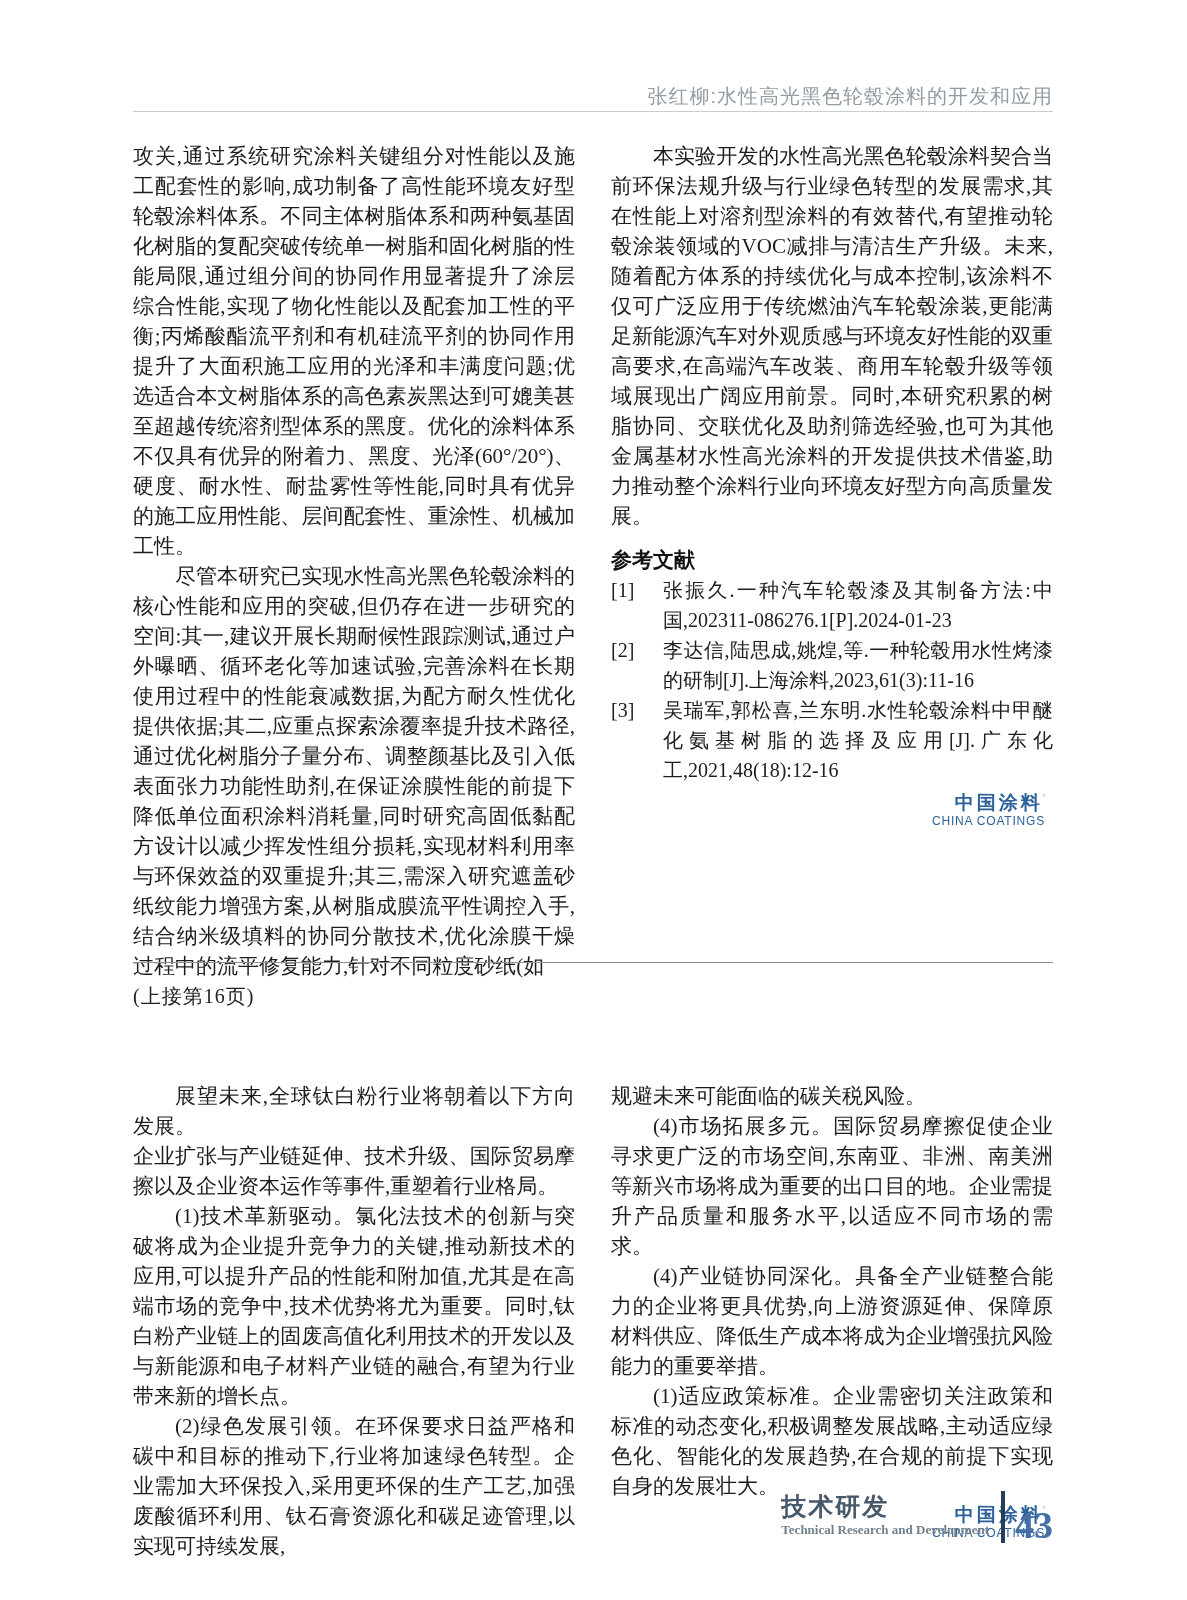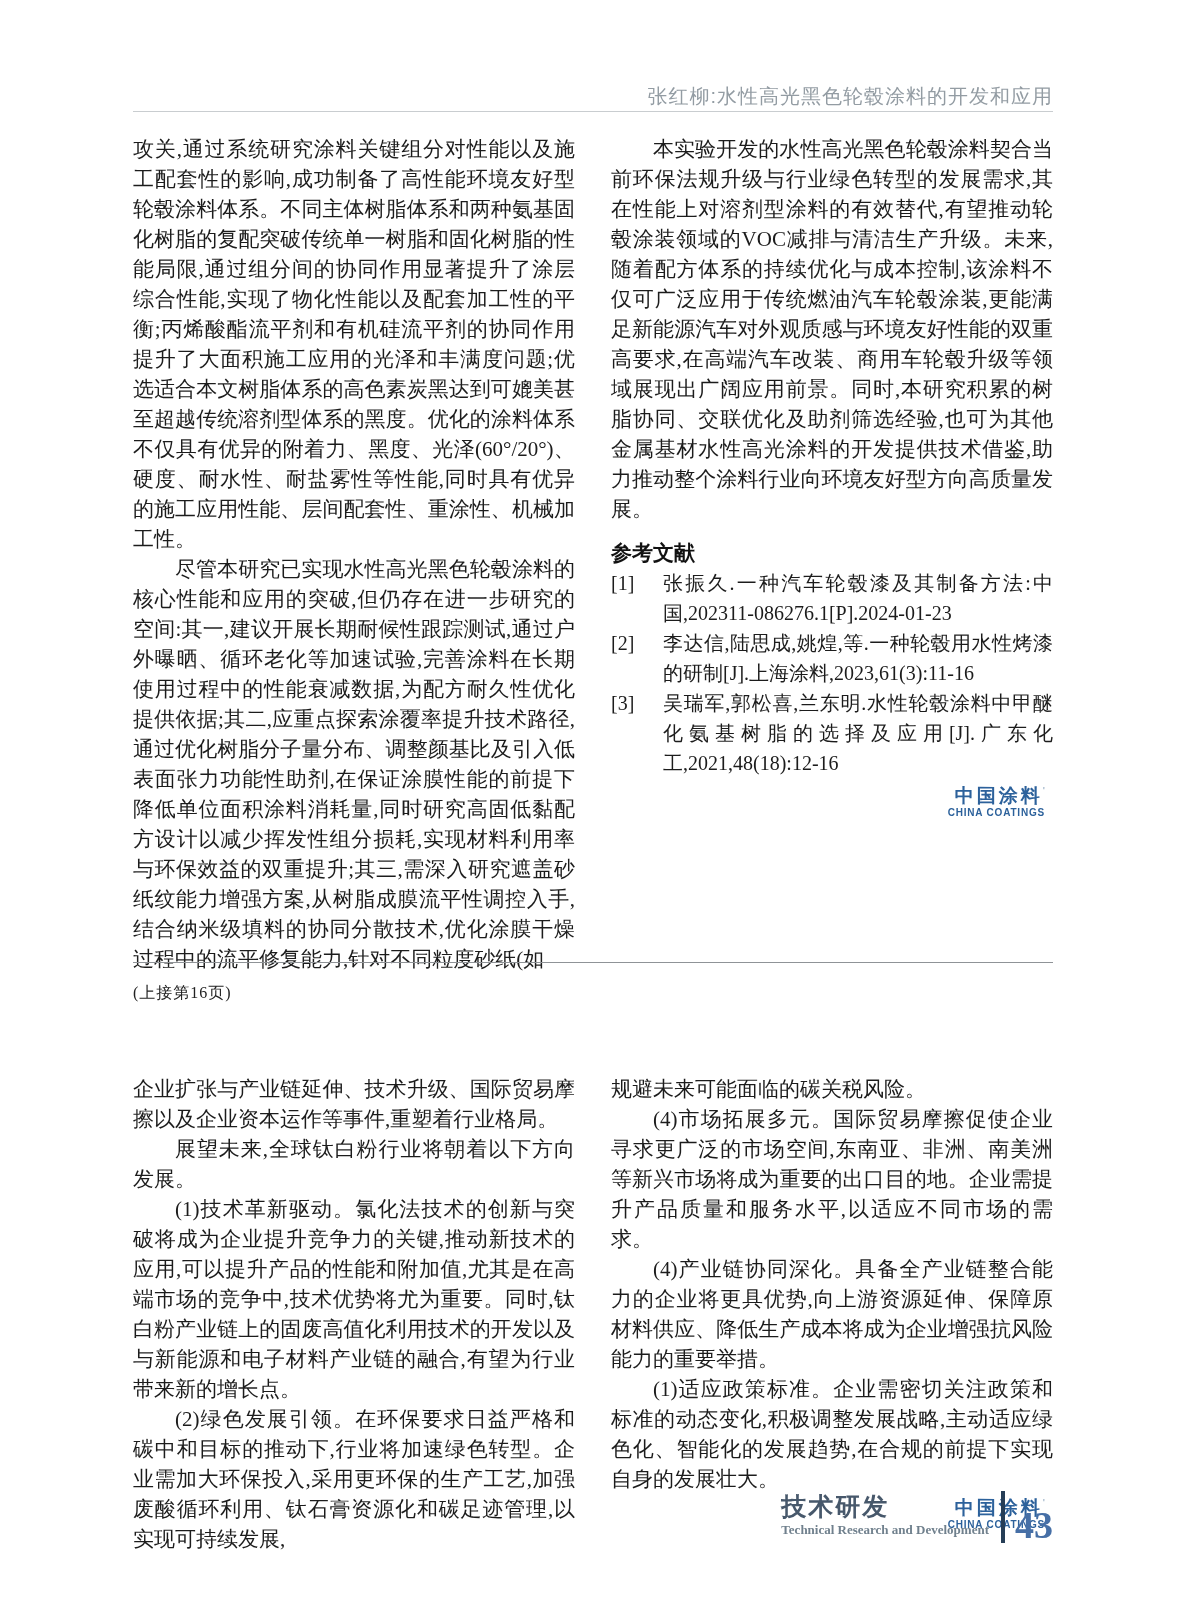--- a/index.html
+++ b/index.html
@@ -36,21 +36,21 @@
     top: 111px;
     left: 0;
     width: 100%;
     height: 0;
     border-top: 1px solid #c9cdd0;
   }
   
   .two-col { position: absolute; left: 0; display: flex; gap: 36px; }
   .section-1 { top: 134px; }
   .section-2 { top: 1074px; }
-  .col { width: 442px; }
+  .col { width: 442px; margin-top: 7px; }
   .para {
     margin: 0;
     font-size: 21px;
     line-height: 30px;
     text-align: justify;
     text-justify: inter-ideograph;
     color: #1c1c1c;
   }
   .indent { text-indent: 2em; }
   
@@ -87,37 +87,37 @@
     position: relative;
   }
   .logo-tick {
     font-size: 9px;
     vertical-align: top;
     color: #9fb4c9;
     letter-spacing: 0;
   }
   .logo-en {
     margin-top: 3px;
-    font-size: 10px;
-    font-weight: bold;
+    font-size: 12px;
+    font-weight: normal;
     letter-spacing: 0.8px;
   }
   
   .mid-divider {
     position: absolute;
     top: 962px;
     left: 0;
     width: 100%;
     border-top: 1px solid #8f9397;
   }
   .continuation-note {
     position: absolute;
     top: 983px;
     left: 0;
-    font-size: 16px;
+    font-size: 20px;
     letter-spacing: 1px;
     color: #222222;
   }
   
   .footer {
     position: absolute;
     top: 1491px;
     right: 0;
     display: flex;
     align-items: stretch;
@@ -191,22 +191,22 @@
           <div class="logo-en">CHINA COATINGS</div>
         </div>
       </div>
     </div>
 
     <div class="mid-divider"></div>
     <div class="continuation-note">(上接第16页)</div>
 
     <div class="two-col section-2">
       <div class="col">
+        <p class="para indent">展望未来,全球钛白粉行业将朝着以下方向发展。</p>
         <p class="para">企业扩张与产业链延伸、技术升级、国际贸易摩擦以及企业资本运作等事件,重塑着行业格局。</p>
-        <p class="para indent">展望未来,全球钛白粉行业将朝着以下方向发展。</p>
         <p class="para indent">(1)技术革新驱动。氯化法技术的创新与突破将成为企业提升竞争力的关键,推动新技术的应用,可以提升产品的性能和附加值,尤其是在高端市场的竞争中,技术优势将尤为重要。同时,钛白粉产业链上的固废高值化利用技术的开发以及与新能源和电子材料产业链的融合,有望为行业带来新的增长点。</p>
         <p class="para indent">(2)绿色发展引领。在环保要求日益严格和碳中和目标的推动下,行业将加速绿色转型。企业需加大环保投入,采用更环保的生产工艺,加强废酸循环利用、钛石膏资源化和碳足迹管理,以实现可持续发展,</p>
       </div>
       <div class="col">
         <p class="para">规避未来可能面临的碳关税风险。</p>
         <p class="para indent">(4)市场拓展多元。国际贸易摩擦促使企业寻求更广泛的市场空间,东南亚、非洲、南美洲等新兴市场将成为重要的出口目的地。企业需提升产品质量和服务水平,以适应不同市场的需求。</p>
         <p class="para indent">(4)产业链协同深化。具备全产业链整合能力的企业将更具优势,向上游资源延伸、保障原材料供应、降低生产成本将成为企业增强抗风险能力的重要举措。</p>
         <p class="para indent">(1)适应政策标准。企业需密切关注政策和标准的动态变化,积极调整发展战略,主动适应绿色化、智能化的发展趋势,在合规的前提下实现自身的发展壮大。</p>
 
         <div class="logo" style="margin-top:4px;">

